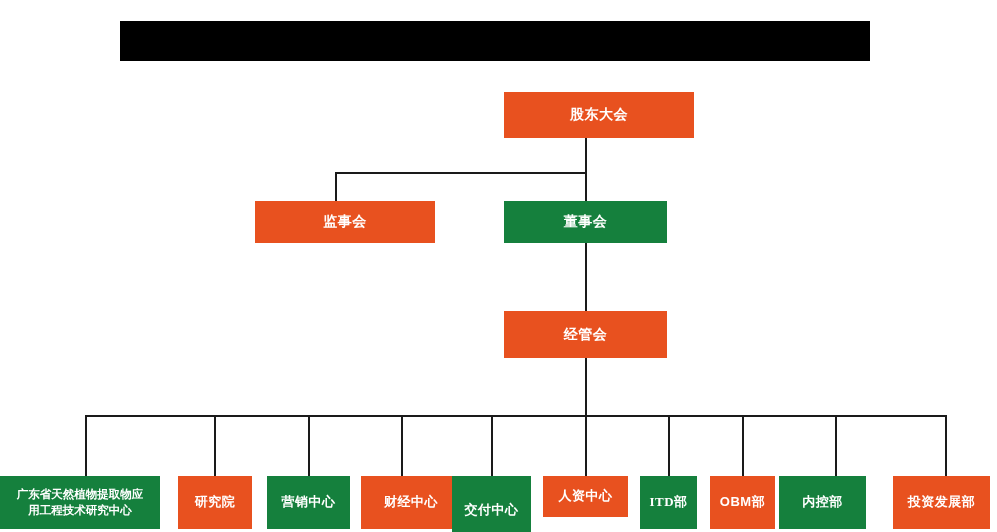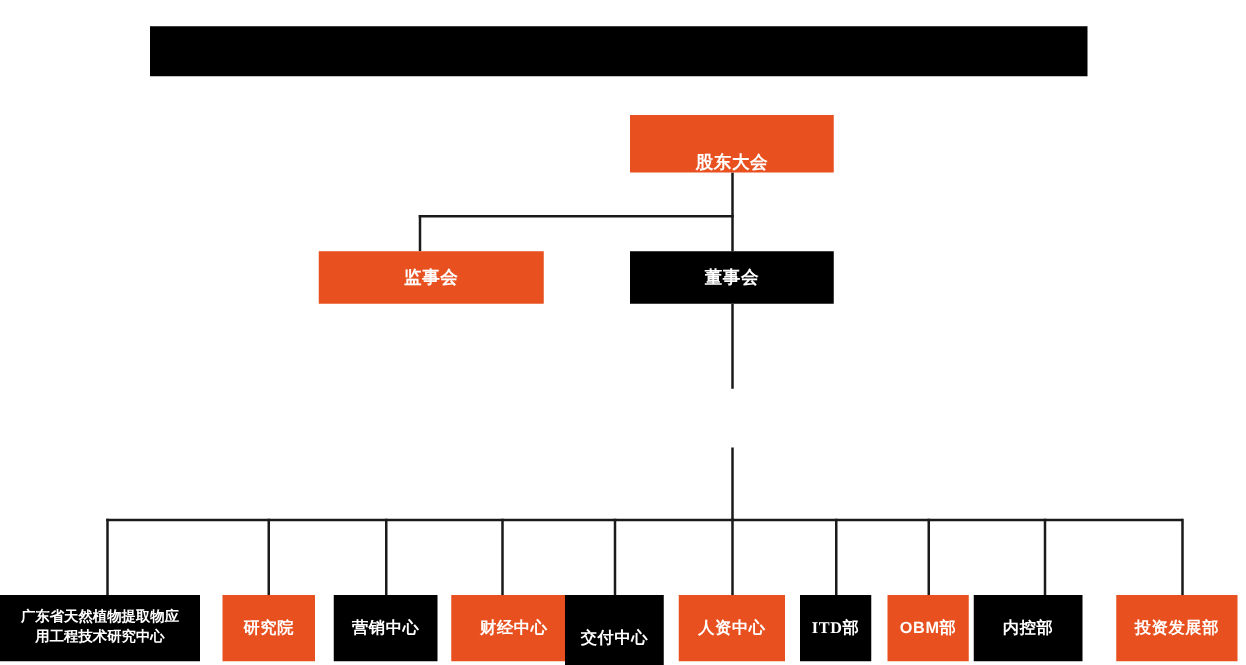--- a/index.html
+++ b/index.html
@@ -30,21 +30,21 @@
     align-items: center;
     justify-content: center;
     text-align: center;
     color: #ffffff;
     font-weight: bold;
     line-height: 1.25;
     letter-spacing: 0.5px;
     z-index: 3;
   }
   .node.dark  { background: #E8511F; }
-  .node.light { background: #000000; }
+  .node.light { background: #15803d; }
 
   .node .label { display: block; padding: 0 3px; }
 
   
   .tier-top  { font-size: 14px; }
   .tier-mid  { font-size: 14px; }
   .tier-exec { font-size: 14px; }
   .tier-dept { font-size: 13px; }
   .tier-dept.small { font-size: 11.5px; letter-spacing: 0px; line-height: 1.35; }
 
@@ -82,32 +82,35 @@
   <div class="line v" style="left:214px; top:415px; height:61px;"></div>
   <div class="line v" style="left:308px; top:415px; height:61px;"></div>
   <div class="line v" style="left:401px; top:415px; height:61px;"></div>
   <div class="line v" style="left:491px; top:415px; height:61px;"></div>
   <div class="line v" style="left:585px; top:415px; height:61px;"></div>
   <div class="line v" style="left:668px; top:415px; height:61px;"></div>
   <div class="line v" style="left:742px; top:415px; height:61px;"></div>
   <div class="line v" style="left:835px; top:415px; height:61px;"></div>
   <div class="line v" style="left:945px; top:415px; height:61px;"></div>
 
-  <div class="node dark tier-top" style="left:504px; top:92px; width:163px; height:46px;align-items:flex-end;">
+  <div class="node dark tier-top" style="left:504px; top:92px; width:190px; height:46px;">
     <span class="label">股东大会</span>
   </div>
 
   <div class="node dark tier-mid" style="left:255px; top:201px; width:180px; height:42px;">
     <span class="label">监事会</span>
   </div>
 
   <div class="node light tier-mid" style="left:504px; top:201px; width:163px; height:42px;">
     <span class="label">董事会</span>
   </div>
 
+  <div class="node dark tier-exec" style="left:504px; top:311px; width:163px; height:47px;">
+    <span class="label">经管会</span>
+  </div>
 
   <div class="node dark tier-dept" style="left:178px; top:476px; width:74px; height:53px;">
     <span class="label">研究院</span>
   </div>
 
   <div class="node light tier-dept small" style="left:0px; top:476px; width:160px; height:53px;">
     <span class="label">
       <span>广东省天然植物提取物应</span><br>
       <span>用工程技术研究中心</span>
     </span>
@@ -118,21 +121,21 @@
   </div>
 
   <div class="node dark tier-dept" style="left:361px; top:476px; width:100px; height:53px;">
     <span class="label">财经中心</span>
   </div>
 
   <div class="node light tier-dept" style="left:452px; top:476px; width:79px; height:69px;">
     <span class="label">交付中心</span>
   </div>
 
-  <div class="node dark tier-dept" style="left:543px; top:476px; width:85px; height:53px;">
+  <div class="node dark tier-dept" style="left:543px; top:476px; width:85px; height:41px;">
     <span class="label">人资中心</span>
   </div>
 
   <div class="node light tier-dept" style="left:640px; top:476px; width:57px; height:53px;font-family:Liberation Serif, serif;">
     <span class="label">ITD部</span>
   </div>
 
   <div class="node dark tier-dept" style="left:710px; top:476px; width:65px; height:53px;text-align:center;">
     <span class="label">OBM部</span>
   </div>

